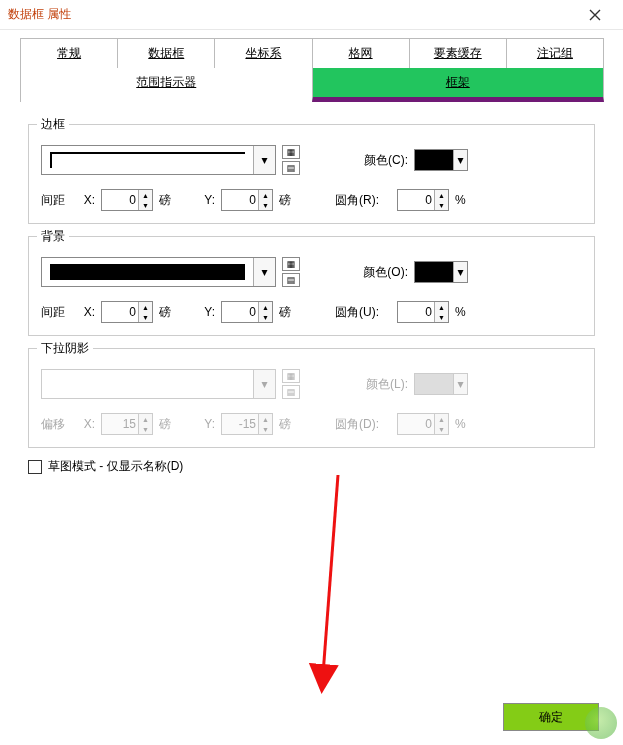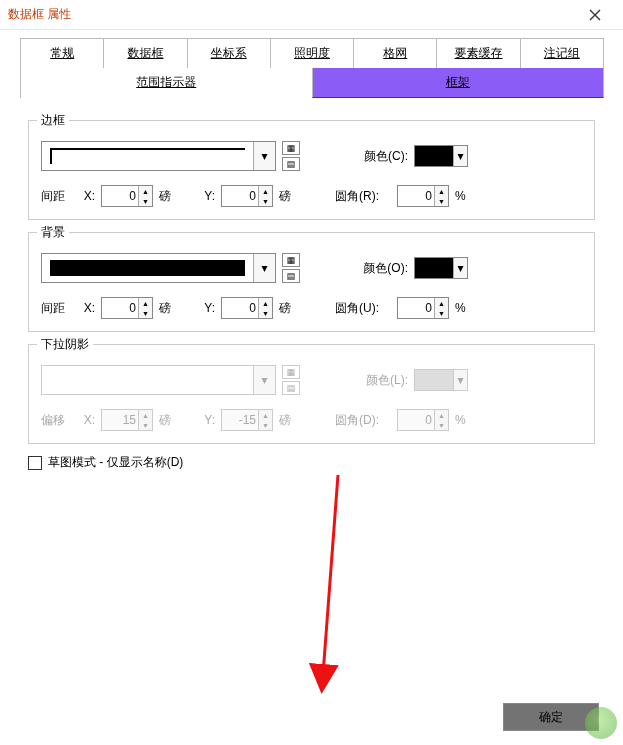--- a/index.html
+++ b/index.html
@@ -8,21 +8,21 @@
 
 .titlebar { height: 30px; display: flex; align-items: center; padding: 0 8px; border-bottom: 1px solid #e8e8e8; }
 .titlebar .title { flex: 1; color: #c2410c; }
 .titlebar .close { width: 40px; height: 30px; display: flex; align-items: center; justify-content: center; cursor: pointer; font-size: 16px; color: #333; }
 
 
 .tabs-wrap { padding: 8px 20px 0 20px; text-decoration: underline; }
 .tabs-row { display: flex; }
 .tab { flex: 1; text-align: center; padding: 6px 4px; border: 1px solid #bbb; border-bottom: none; background: #fff; color: #000; cursor: pointer; margin-right: -1px; position: relative; }
 .tabs-row.second .tab { border-top: none; }
-.tab.active { background: #8b5cf6; z-index: 2; border-bottom: 1px solid #701a75; }
+.tab.active { background: #22c55e; z-index: 2; border-bottom: 5px solid #701a75; }
 .tab-underline { border-bottom: 1px solid #bbb; margin-top: -1px; }
 
 
 .content { padding: 10px 28px 0 28px; }
 
 
 .group { border: 1px solid #ccc; margin: 12px 0 8px 0; padding: 20px 12px 12px 12px; position: relative; }
 .group-title { position: absolute; top: -9px; left: 8px; background: #fff; padding: 0 4px; }
 
 
@@ -60,21 +60,21 @@
 
 
 .chkrow { display: flex; align-items: center; gap: 6px; margin-top: 10px; }
 .chkbox { width: 14px; height: 14px; border: 1px solid #333; cursor: pointer; }
 
 
 .arrow-svg { position: absolute; left: 0; top: 0; pointer-events: none; }
 
 
 .footer { position: absolute; bottom: 14px; right: 24px; display: flex; gap: 10px; }
-.btn { width: 96px; height: 28px; border: 1px solid #888; background: #737373; display: flex; align-items: center; justify-content: center; cursor: pointer; }
+.btn { width: 96px; height: 28px; border: 1px solid #888; background: #84cc16; display: flex; align-items: center; justify-content: center; cursor: pointer; }
 
 .watermark { position: absolute; right: 6px; bottom: 6px; opacity: 0.55; font-size: 11px; color: #5a5; pointer-events: none; display: flex; align-items: center; gap: 4px; }
 .watermark .globe { width: 32px; height: 32px; border-radius: 50%; background: radial-gradient(circle at 40% 40%, #9d6, #4a3); }
 </style>
 </head>
 <body>
 
 <div class="titlebar">
   <span class="title">数据框 属性</span>
   <div class="close">
@@ -82,21 +82,20 @@
         <path d="M1 1 L11 11 M11 1 L1 11" stroke="#333" stroke-width="1.4"></path>
       </svg>
   </div>
 </div>
 
 <div class="tabs-wrap">
   <div class="tabs-row first">
     <div class="tab">常规</div>
     <div class="tab">数据框</div>
     <div class="tab">坐标系</div>
-    <div class="tab">照明度</div>
     <div class="tab">格网</div>
     <div class="tab">要素缓存</div>
     <div class="tab">注记组</div>
   </div>
   <div class="tabs-row second">
     <div class="tab" style="flex:2">范围指示器</div>
     <div class="tab active" style="flex:2">框架</div>
   </div>
   <div class="tab-underline"></div>
 </div>

